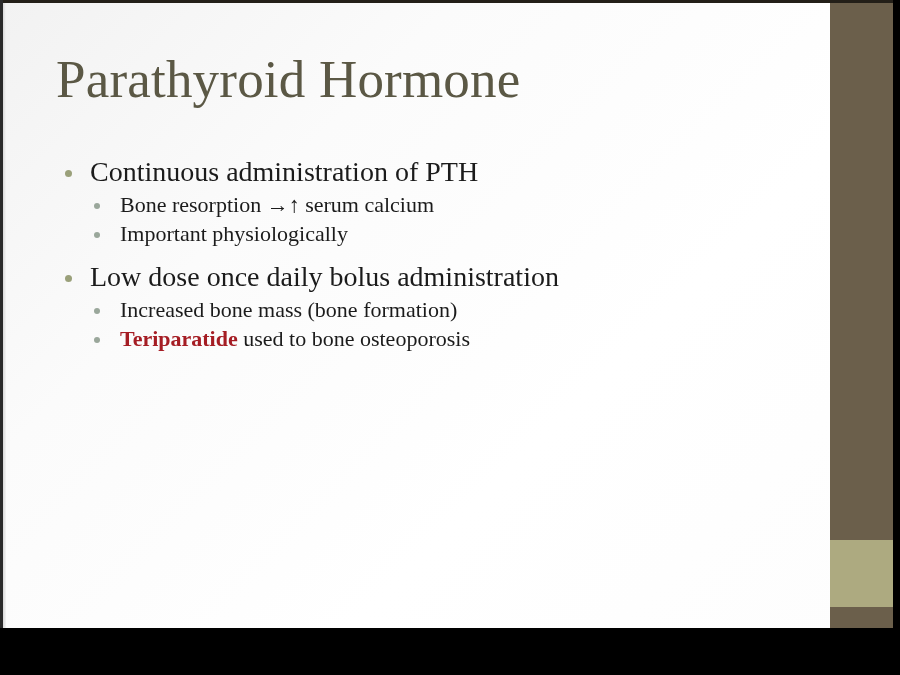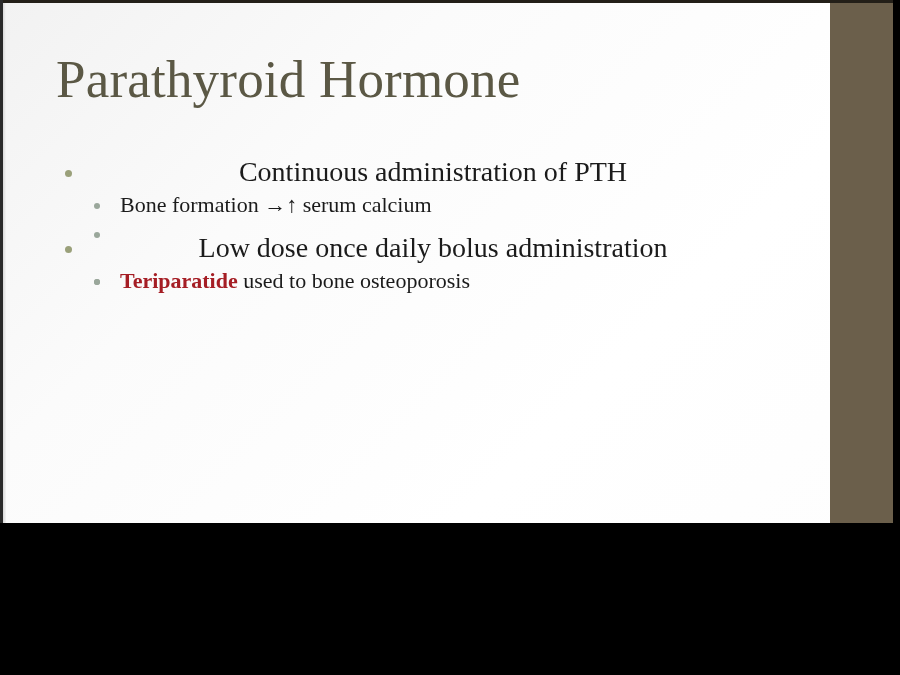--- a/index.html
+++ b/index.html
@@ -10,21 +10,21 @@
   body {
     width: 900px;
     height: 675px;
     overflow: hidden;
     font-family: "Liberation Serif", "DejaVu Serif", serif;
   }
 
   #slide {
     position: relative;
     width: 900px;
-    height: 523px;
+    height: 628px;
     background: #000000;
     overflow: hidden;
   }
 
   
   .canvas {
     position: absolute;
     left: 3px;
     top: 3px;
     width: 827px;
@@ -100,21 +100,20 @@
   }
 
   .lvl1 {
     position: relative;
     padding-left: 34px;
     font-size: 28px;
     line-height: 1.0;
     color: #1b1b1b;
     margin-bottom: 8px;
     white-space: nowrap;
-    text-align: center;
   }
   .lvl1 .dot {
     position: absolute;
     left: 9px;
     top: 12px;
     width: 7px;
     height: 7px;
     border-radius: 50%;
     background: #9aa07a;
   }
@@ -166,36 +165,38 @@
 
   <div class="body">
 
     <div class="group">
       <div class="lvl1">
         <span class="dot"></span>
         <span>Continuous administration of PTH</span>
       </div>
       <div class="lvl2">
         <span class="dot"></span>
-        <span class="arrow">Bone formation →↑ serum calcium</span>
-      </div>
-      <div class="lvl2">
-        <span class="dot"></span>
+        <span class="arrow">Bone resorption →↑ serum calcium</span>
+      </div>
+      <div class="lvl2">
+        <span class="dot"></span>
+        <span>Important physiologically</span>
       </div>
     </div>
 
     <div class="group-gap"></div>
 
     <div class="group">
       <div class="lvl1">
         <span class="dot"></span>
         <span>Low dose once daily bolus administration</span>
       </div>
       <div class="lvl2">
         <span class="dot"></span>
+        <span>Increased bone mass (bone formation)</span>
       </div>
       <div class="lvl2">
         <span class="dot"></span>
         <span class="hl">Teriparatide</span><span> used to bone osteoporosis</span>
       </div>
     </div>
 
   </div>
 </div>
 

